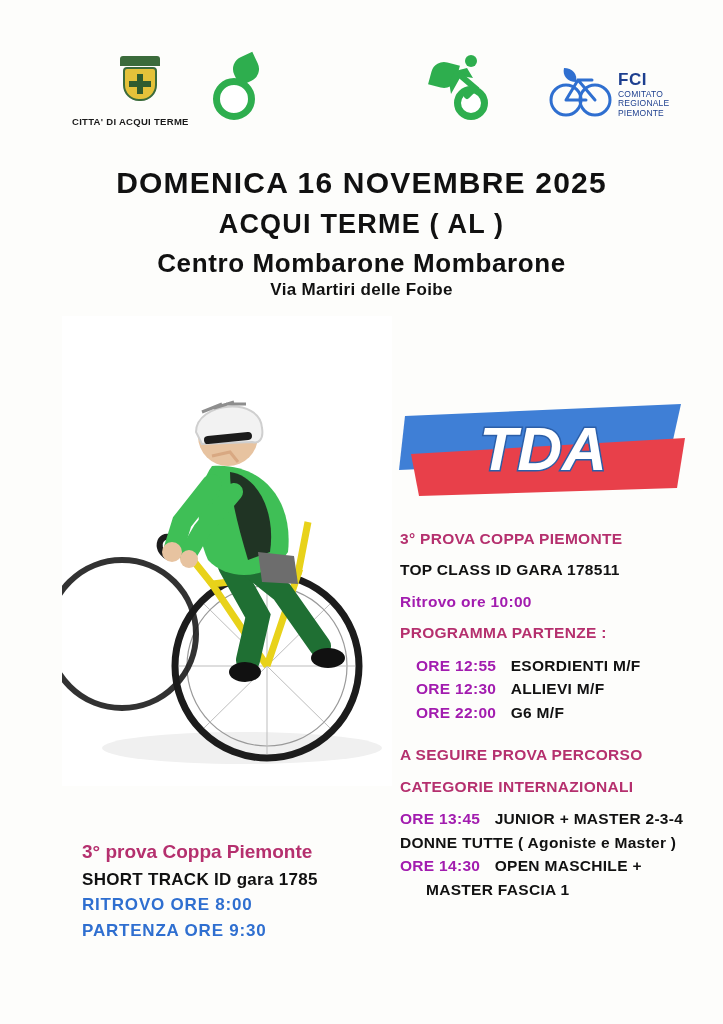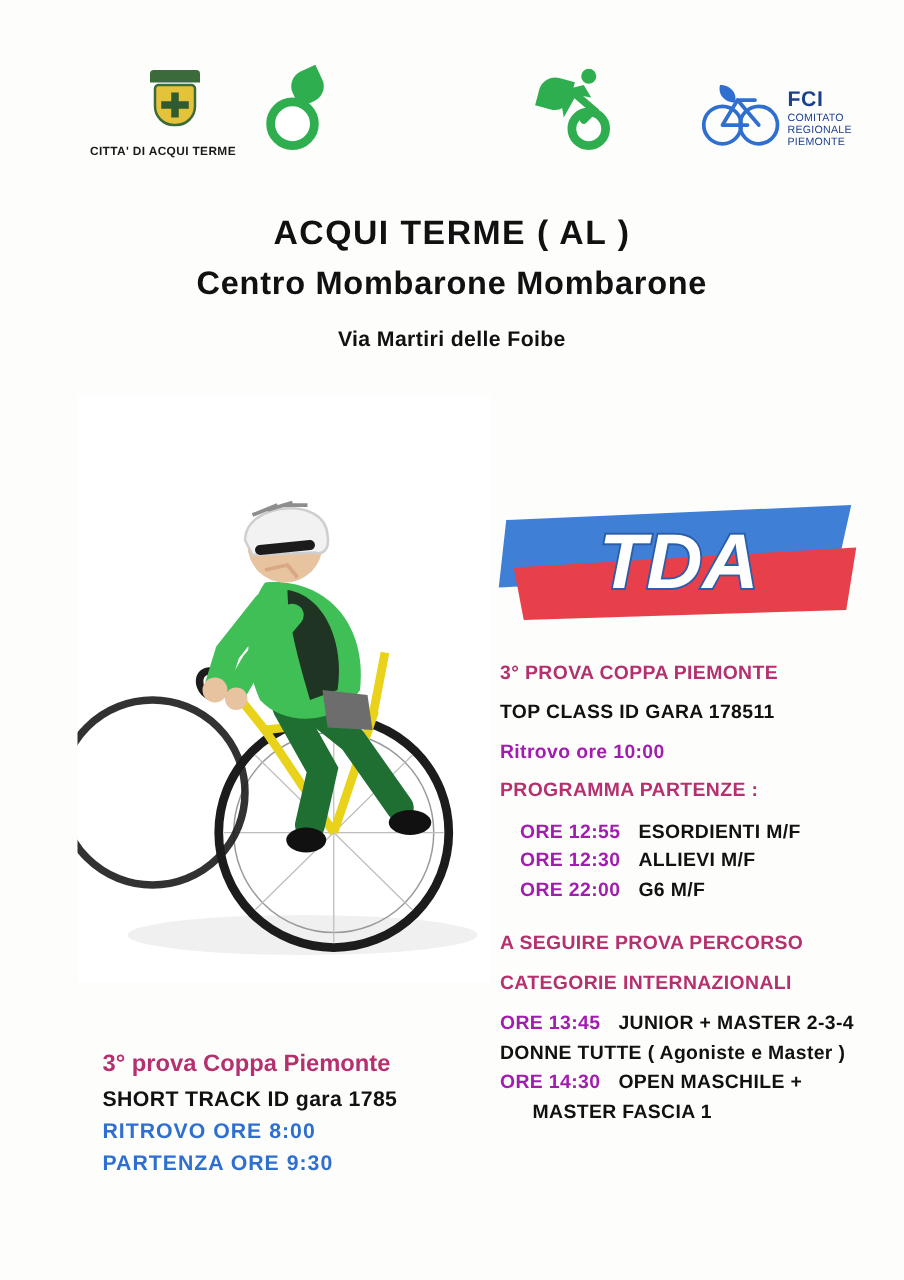--- a/index.html
+++ b/index.html
@@ -124,21 +124,21 @@
     vertical-align: 6px;
     margin-right: 2px;
   }
   .bici-text .big {
     font-size: 50px;
   }
 
   
   .fci {
     position: absolute;
-    left: 560px;
+    left: 548px;
     top: 8px;
     width: 150px;
     height: 80px;
   }
   .fci-mark {
     position: absolute;
     left: 0; top: 4px;
     width: 64px; height: 58px;
   }
   .fci-text {
@@ -184,21 +184,21 @@
     font-size: 26px;
     font-weight: bold;
     letter-spacing: 0.6px;
     margin-top: 6px;
     line-height: 1.25;
   }
   .t-address {
     font-size: 17px;
     font-weight: bold;
     letter-spacing: 0.3px;
-    margin-top: 20px;
+    margin-top: 0;
   }
 
   
   .photo {
     position: absolute;
     left: 62px;
     top: 316px;
     width: 330px;
     height: 470px;
   }
@@ -289,20 +289,21 @@
       <div class="fci-text">
         <div class="fci-big">FCI</div>
         <div class="fci-small">COMITATO</div>
         <div class="fci-small">REGIONALE</div>
         <div class="fci-small">PIEMONTE</div>
       </div>
     </div>
   </div>
 
   <div class="title-block">
+    <div class="t-date">DOMENICA  16  NOVEMBRE  2025</div>
     <div class="t-city">ACQUI TERME ( AL )</div>
     <div class="t-venue">Centro  Mombarone  Mombarone</div>
     <div class="t-address">Via Martiri delle Foibe</div>
   </div>
 
   <div class="photo">
     <svg width="330" height="470" viewBox="0 0 330 470">
       <rect x="0" y="0" width="330" height="470" fill="#ffffff"></rect>
 
       <ellipse cx="180" cy="432" rx="140" ry="16" fill="#f0f0f0"></ellipse>

